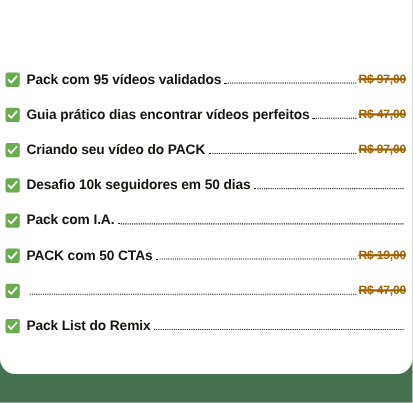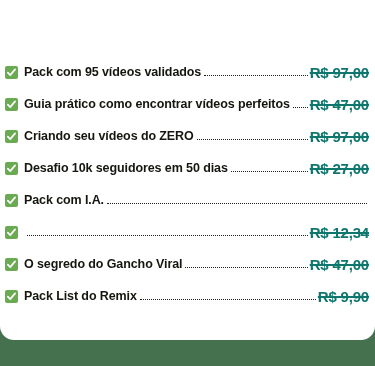--- a/index.html
+++ b/index.html
@@ -70,23 +70,23 @@
   .leader::after {
     content: "";
     position: absolute;
     left: 0;
     right: 0;
     bottom: 2px;
     border-bottom: 1.5px dotted #1a1a1a;
   }
   .price {
     flex: 0 0 auto;
-    font-size: 15px;
+    font-size: 11px;
     font-weight: bold;
-    color: #0f766e;
+    color: #a16207;
     text-decoration: line-through;
     text-decoration-thickness: 1.5px;
     letter-spacing: -0.2px;
   }
 </style>
 </head>
 <body>
 
 <div class="card">
   <div class="checklist" id="checklist">
@@ -100,82 +100,80 @@
     <span class="leader"></span>
     <span class="price">R$ 97,00</span>
   </div>
 
   <div class="row">
     <span class="check-icon">
       <svg width="11" height="11" viewBox="0 0 11 11" aria-hidden="true">
         <path d="M1.8 5.6 L4.2 8.1 L9.1 2.4" fill="none" stroke="#ffffff" stroke-width="1.7" stroke-linecap="round" stroke-linejoin="round"></path>
       </svg>
     </span>
-    <span class="item-label">Guia prático como encontrar vídeos perfeitos</span>
+    <span class="item-label">Guia prático dias encontrar vídeos perfeitos</span>
     <span class="leader"></span>
     <span class="price">R$ 47,00</span>
   </div>
 
   <div class="row">
     <span class="check-icon">
       <svg width="11" height="11" viewBox="0 0 11 11" aria-hidden="true">
         <path d="M1.8 5.6 L4.2 8.1 L9.1 2.4" fill="none" stroke="#ffffff" stroke-width="1.7" stroke-linecap="round" stroke-linejoin="round"></path>
       </svg>
     </span>
-    <span class="item-label">Criando seu vídeos do ZERO</span>
+    <span class="item-label">Criando seu vídeo do PACK</span>
     <span class="leader"></span>
     <span class="price">R$ 97,00</span>
   </div>
 
   <div class="row">
     <span class="check-icon">
       <svg width="11" height="11" viewBox="0 0 11 11" aria-hidden="true">
         <path d="M1.8 5.6 L4.2 8.1 L9.1 2.4" fill="none" stroke="#ffffff" stroke-width="1.7" stroke-linecap="round" stroke-linejoin="round"></path>
       </svg>
     </span>
     <span class="item-label">Desafio 10k seguidores em 50 dias</span>
     <span class="leader"></span>
-    <span class="price">R$ 27,00</span>
   </div>
 
   <div class="row">
     <span class="check-icon">
       <svg width="11" height="11" viewBox="0 0 11 11" aria-hidden="true">
         <path d="M1.8 5.6 L4.2 8.1 L9.1 2.4" fill="none" stroke="#ffffff" stroke-width="1.7" stroke-linecap="round" stroke-linejoin="round"></path>
       </svg>
     </span>
     <span class="item-label">Pack com I.A.</span>
     <span class="leader"></span>
   </div>
 
   <div class="row">
     <span class="check-icon">
       <svg width="11" height="11" viewBox="0 0 11 11" aria-hidden="true">
         <path d="M1.8 5.6 L4.2 8.1 L9.1 2.4" fill="none" stroke="#ffffff" stroke-width="1.7" stroke-linecap="round" stroke-linejoin="round"></path>
       </svg>
     </span>
+    <span class="item-label">PACK com 50 CTAs</span>
     <span class="leader"></span>
-    <span class="price">R$ 12,34</span>
+    <span class="price">R$ 19,00</span>
   </div>
 
   <div class="row">
     <span class="check-icon">
       <svg width="11" height="11" viewBox="0 0 11 11" aria-hidden="true">
         <path d="M1.8 5.6 L4.2 8.1 L9.1 2.4" fill="none" stroke="#ffffff" stroke-width="1.7" stroke-linecap="round" stroke-linejoin="round"></path>
       </svg>
     </span>
-    <span class="item-label">O segredo do Gancho Viral</span>
     <span class="leader"></span>
     <span class="price">R$ 47,00</span>
   </div>
 
   <div class="row">
     <span class="check-icon">
       <svg width="11" height="11" viewBox="0 0 11 11" aria-hidden="true">
         <path d="M1.8 5.6 L4.2 8.1 L9.1 2.4" fill="none" stroke="#ffffff" stroke-width="1.7" stroke-linecap="round" stroke-linejoin="round"></path>
       </svg>
     </span>
     <span class="item-label">Pack List do Remix</span>
     <span class="leader"></span>
-    <span class="price">R$ 9,90</span>
   </div>
 </div>
 </div>
 
 </body></html>

